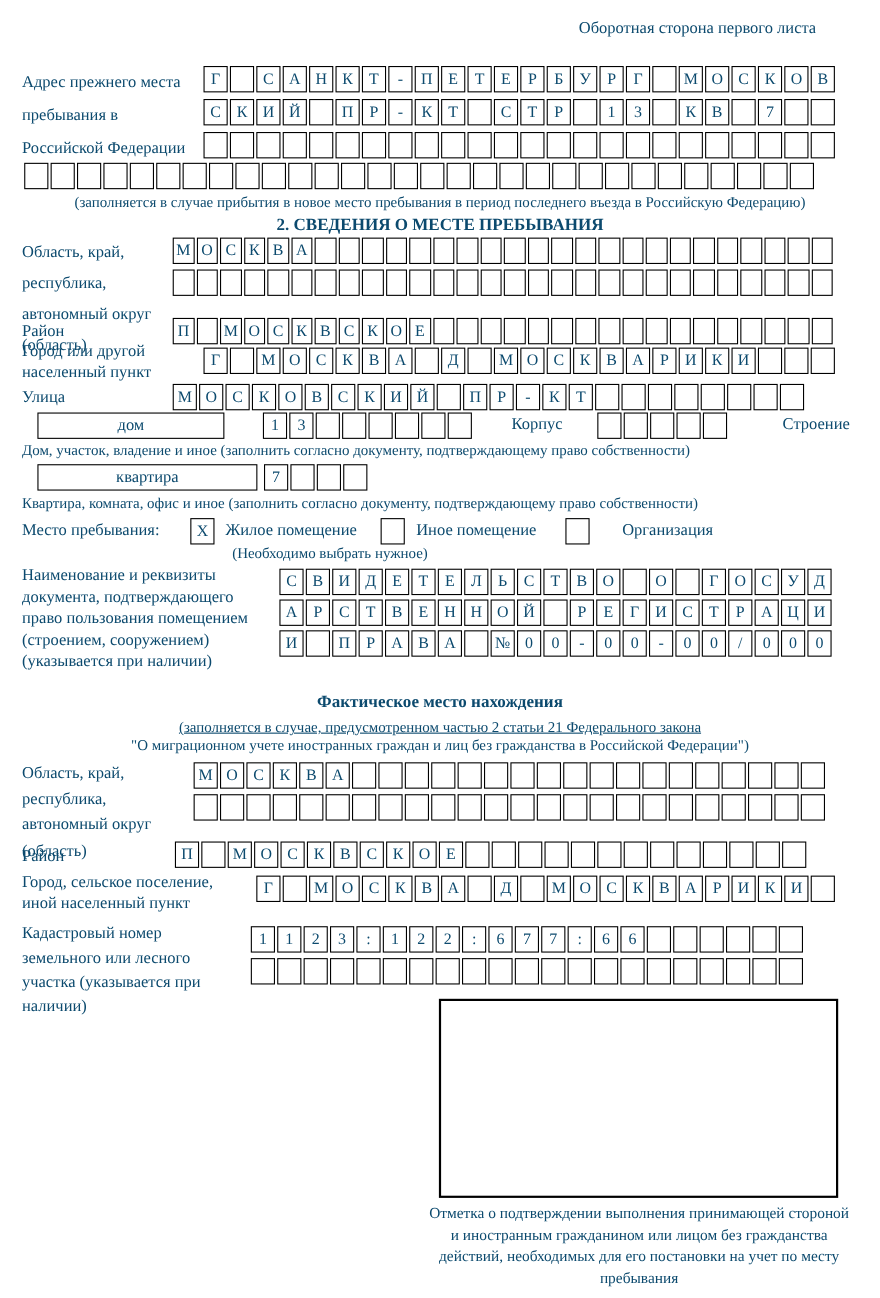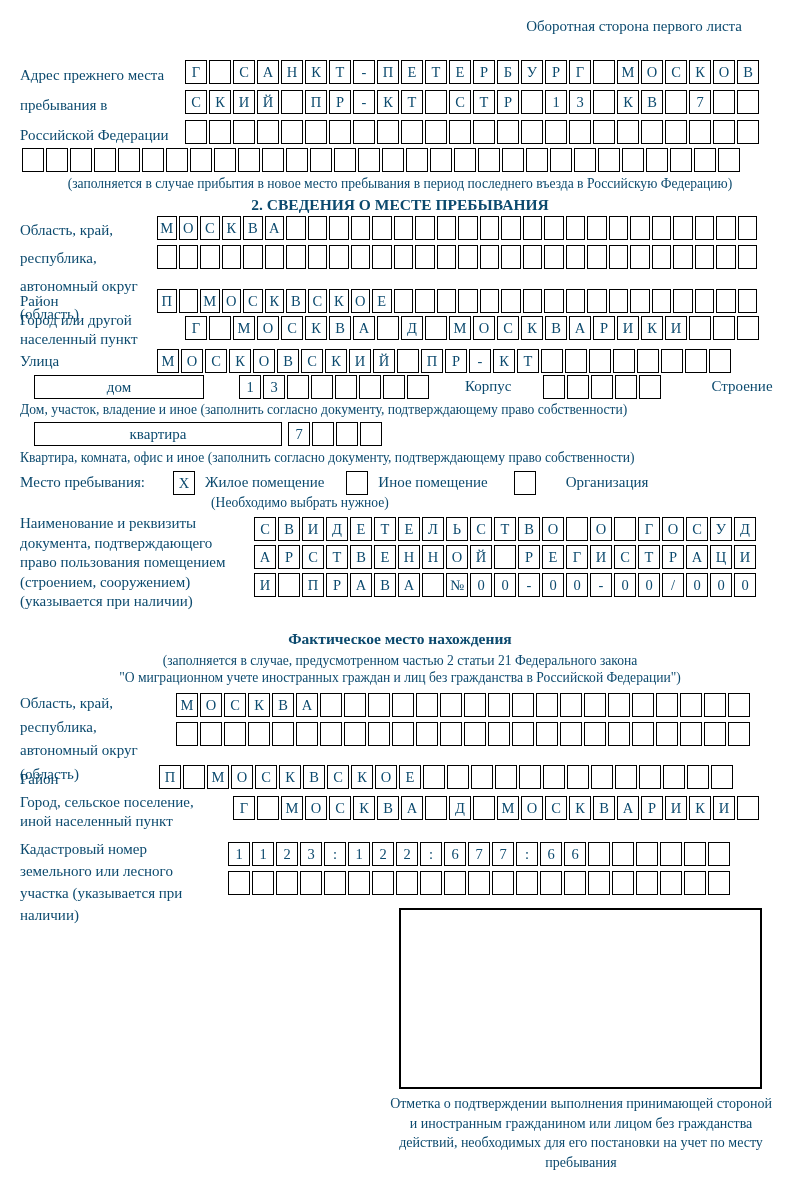--- a/index.html
+++ b/index.html
@@ -325,21 +325,21 @@
     <div class="cells" style="margin-left:5px;">
         <span class="cell">1</span>
         <span class="cell"></span>
         <span class="cell"></span>
         <span class="cell"></span>
       </div>
   </div>
   <div class="abs note" style="top:402px;left:20px;">Дом, участок, владение и иное (заполнить согласно документу, подтверждающему право собственности)</div>
 
   <div class="abs inline-row" style="top:422px;left:34px;">
-    <div class="widebox" style="width:248px;">квартира</div>
+    <div class="widebox" style="width:200px;">квартира</div>
     <div class="cells" style="margin-left:6px;">
         <span class="cell">7</span>
         <span class="cell"></span>
         <span class="cell"></span>
         <span class="cell"></span>
       </div>
   </div>
   <div class="abs note" style="top:450px;left:20px;">Квартира, комната, офис и иное (заполнить согласно документу, подтверждающему право собственности)</div>
 
   <div class="abs inline-row" style="top:471px;left:20px;text-align:right;">
@@ -418,21 +418,21 @@
       <span class="cell">-</span>
       <span class="cell">0</span>
       <span class="cell">0</span>
       <span class="cell">/</span>
       <span class="cell">0</span>
       <span class="cell">0</span>
       <span class="cell">0</span>
     </div>
 
   <div class="abs lbl bold center" style="top:629px;left:0;width:800px;font-size:15.5px;">Фактическое место нахождения</div>
-  <div class="abs note center" style="top:653px;left:0;width:800px;">(заполняется в случае, предусмотренном частью 2 статьи 21 Федерального закона</div>
+  <div class="abs note center" style="top:653px;left:0;width:800px;text-decoration:underline;">(заполняется в случае, предусмотренном частью 2 статьи 21 Федерального закона</div>
   <div class="abs note center" style="top:670px;left:0;width:800px;">"О миграционном учете иностранных граждан и лиц без гражданства в Российской Федерации")</div>
 
   <div class="abs lbl" style="top:692px;left:20px;width:140px;line-height:23.5px;">Область, край, республика, автономный округ (область)</div>
   <div class="abs cells" style="top:693px;left:176px;">
       <span class="cell">М</span>
       <span class="cell">О</span>
       <span class="cell">С</span>
       <span class="cell">К</span>
       <span class="cell">В</span>
       <span class="cell">А</span>

